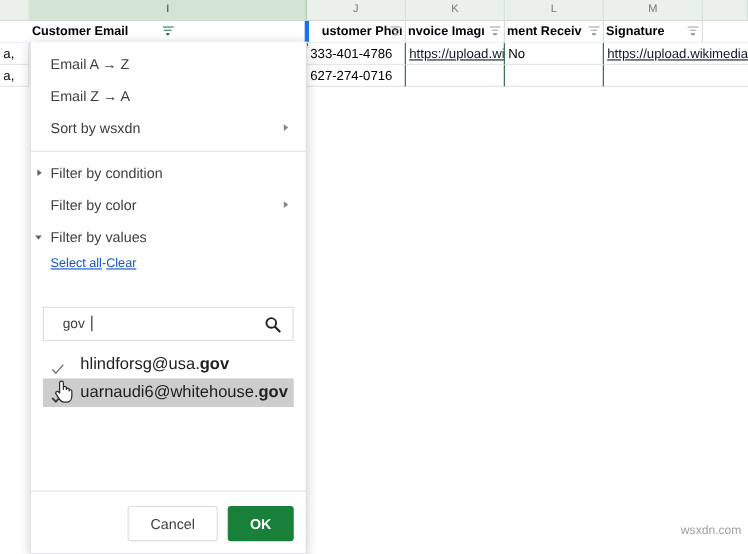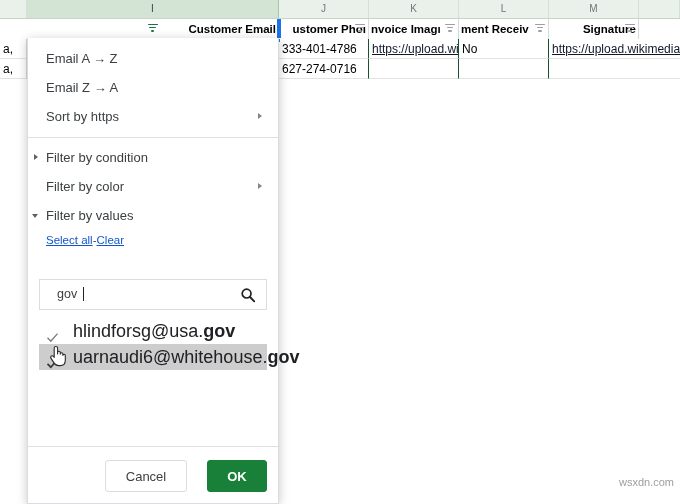--- a/index.html
+++ b/index.html
@@ -67,21 +67,21 @@
     background: #ffffff;
     border-bottom: 1px solid #2b66c2;
   }
   .fhead {
     position: relative;
     height: 20px;
     box-sizing: border-box;
     border-right: 1px solid #d9d9d9;
     display: flex;
     align-items: center;
-    justify-content: flex-end;
+    justify-content: flex-start;
     overflow: hidden;
     white-space: nowrap;
   }
   .fhead .ftxt {
     font-size: 11.5px;
     font-weight: bold;
     color: #000;
     padding: 0 2px;
   }
   .filter-ico {
@@ -270,21 +270,21 @@
     position: absolute;
     left: 11px;
     top: 280px;
     width: 228px;
   }
   .val-item {
     position: relative;
     height: 26px;
     line-height: 26px;
     padding-left: 34px;
-    font-size: 18px;
+    font-size: 15px;
     color: #202124;
     white-space: nowrap;
     cursor: default;
   }
   .val-item.hover { background: #cdcdcd; }
   .val-item .bold { font-weight: bold; }
   .check {
     position: absolute;
     left: 7px;
     top: 7px;
@@ -298,21 +298,21 @@
     bottom: 56px;
     width: 252px;
     height: 1px;
     background: #e0e0e0;
   }
   .btn-row {
     position: absolute;
     right: 11px;
     bottom: 11px;
     display: flex;
-    gap: 20px;
+    gap: 9px;
     align-items: flex-end;
   }
   .btn {
     height: 32px;
     line-height: 32px;
     font-size: 13px;
     padding: 0 18px;
     box-sizing: border-box;
     border-radius: 3px;
     cursor: pointer;
@@ -443,21 +443,21 @@
 
     <div class="menu-item">
       <span class="mlabel">Email A → Z</span>
     </div>
 
     <div class="menu-item">
       <span class="mlabel">Email Z → A</span>
     </div>
 
     <div class="menu-item">
-      <span class="mlabel">Sort by https</span>
+      <span class="mlabel">Sort by wsxdn</span>
       <span class="submenu-arrow"></span>
     </div>
 
     <div class="menu-sep"></div>
 
     <div class="menu-item">
       <span class="tri-right"></span>
       <span class="mlabel">Filter by condition</span>
     </div>
 

